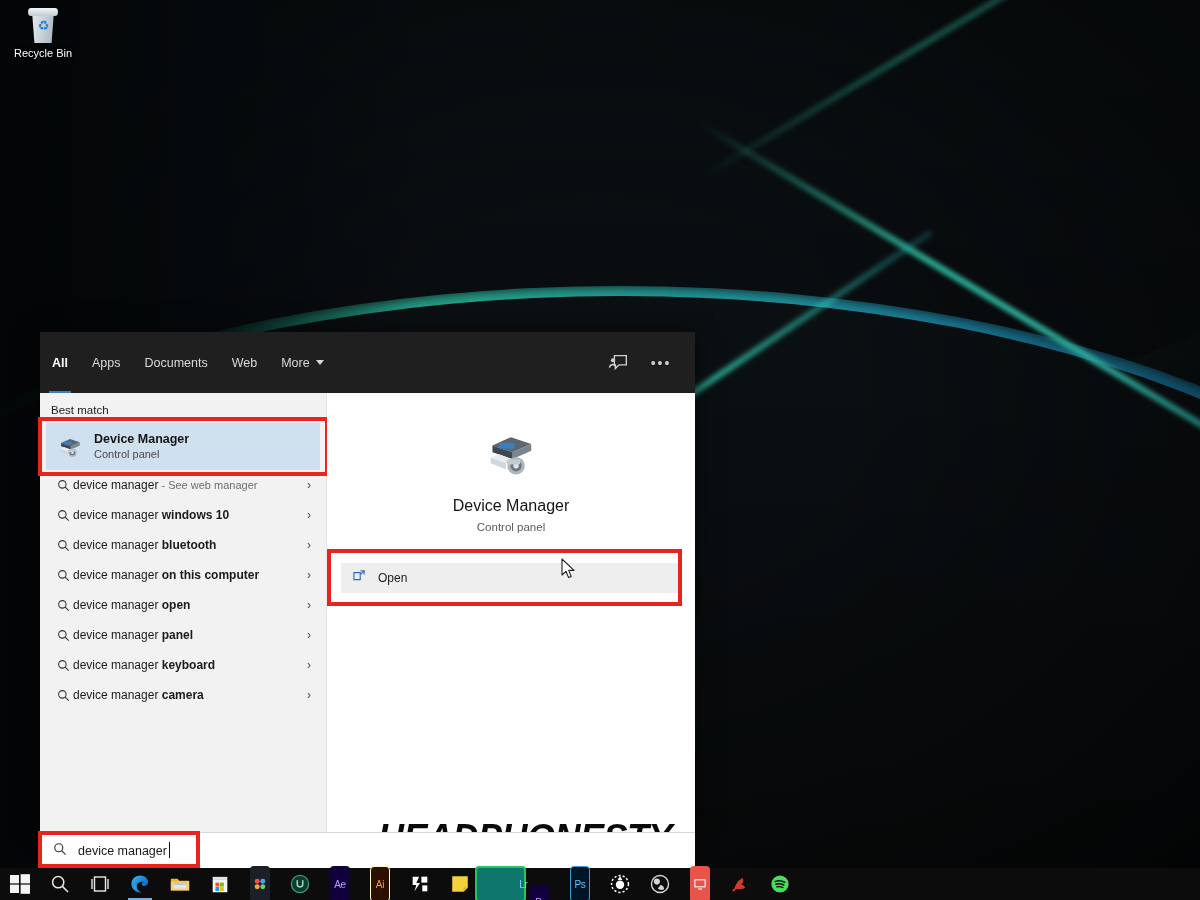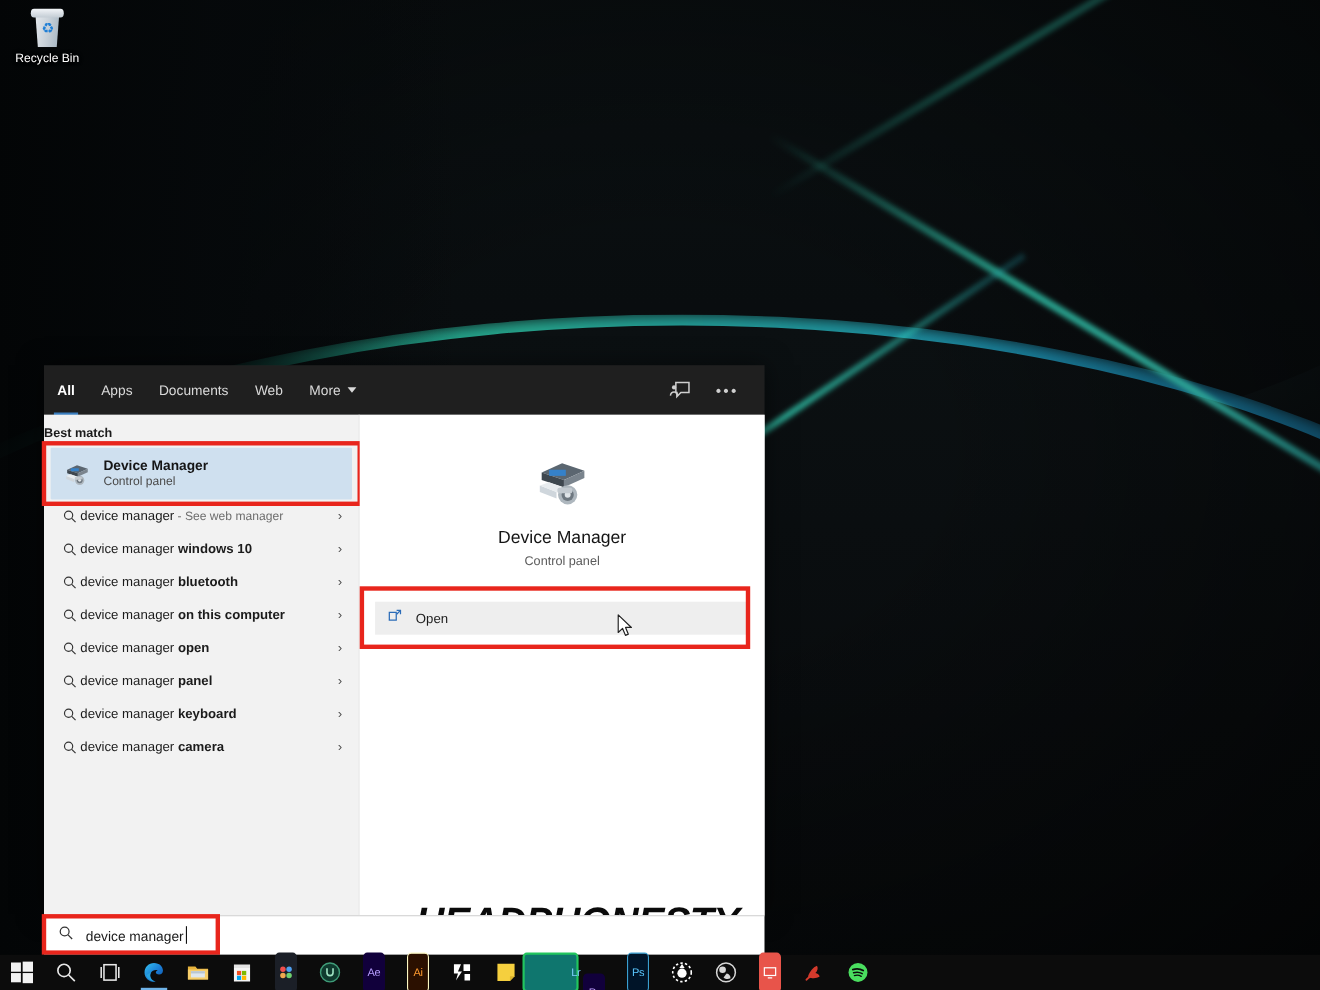--- a/index.html
+++ b/index.html
@@ -118,21 +118,21 @@
     font-size:11px; color:#fff; text-align:center; line-height:1.15;
     text-shadow:0 1px 2px rgba(0,0,0,.95), 0 0 4px rgba(0,0,0,.9);
   }
 
   
   #search-panel {
     position:absolute; left:40px; top:332px; width:655px; height:500px;
     box-shadow:0 0 22px rgba(0,0,0,.55);
   }
   .panel-header {
-    height:45px; background:#1f1f1f;
+    height:61px; background:#1f1f1f;
     display:flex; align-items:center; padding:0 14px 0 0;
     position:relative;
   }
   .tabs { display:flex; align-items:center; height:100%; }
   .tab {
     position:relative; height:100%;
     display:flex; align-items:center; justify-content:center;
     padding:0 12px; color:#d9d9d9; font-size:12.5px; cursor:default;
     white-space:nowrap;
   }
@@ -156,22 +156,22 @@
   .ellipsis-dots { letter-spacing:2px; font-size:14px; color:#cfcfcf; line-height:1; }
 
   .panel-body { display:flex; height:455px; background:#ffffff; }
 
   
   .left-col {
     width:287px; background:#f2f2f2; position:relative;
     border-right:1px solid #e6e6e6;
   }
   .section-title {
-    font-size:11.5px; color:#1b1b1b; font-weight:700;
-    padding:11px 0 7px 0;
+    font-size:11.5px; color:#1b1b1b; font-weight:400;
+    padding:11px 0 7px 11px;
   }
   .best-match-wrap { position:relative; padding:0 6px; }
   .best-match {
     display:flex; align-items:center; gap:11px;
     height:47px; padding-left:11px;
     background:#cfe0ef;
     border-radius:1px;
   }
   .bm-icon { width:26px; height:26px; flex:0 0 26px; position:relative; }
   .bm-text { display:flex; flex-direction:column; justify-content:center; gap:1px; }

